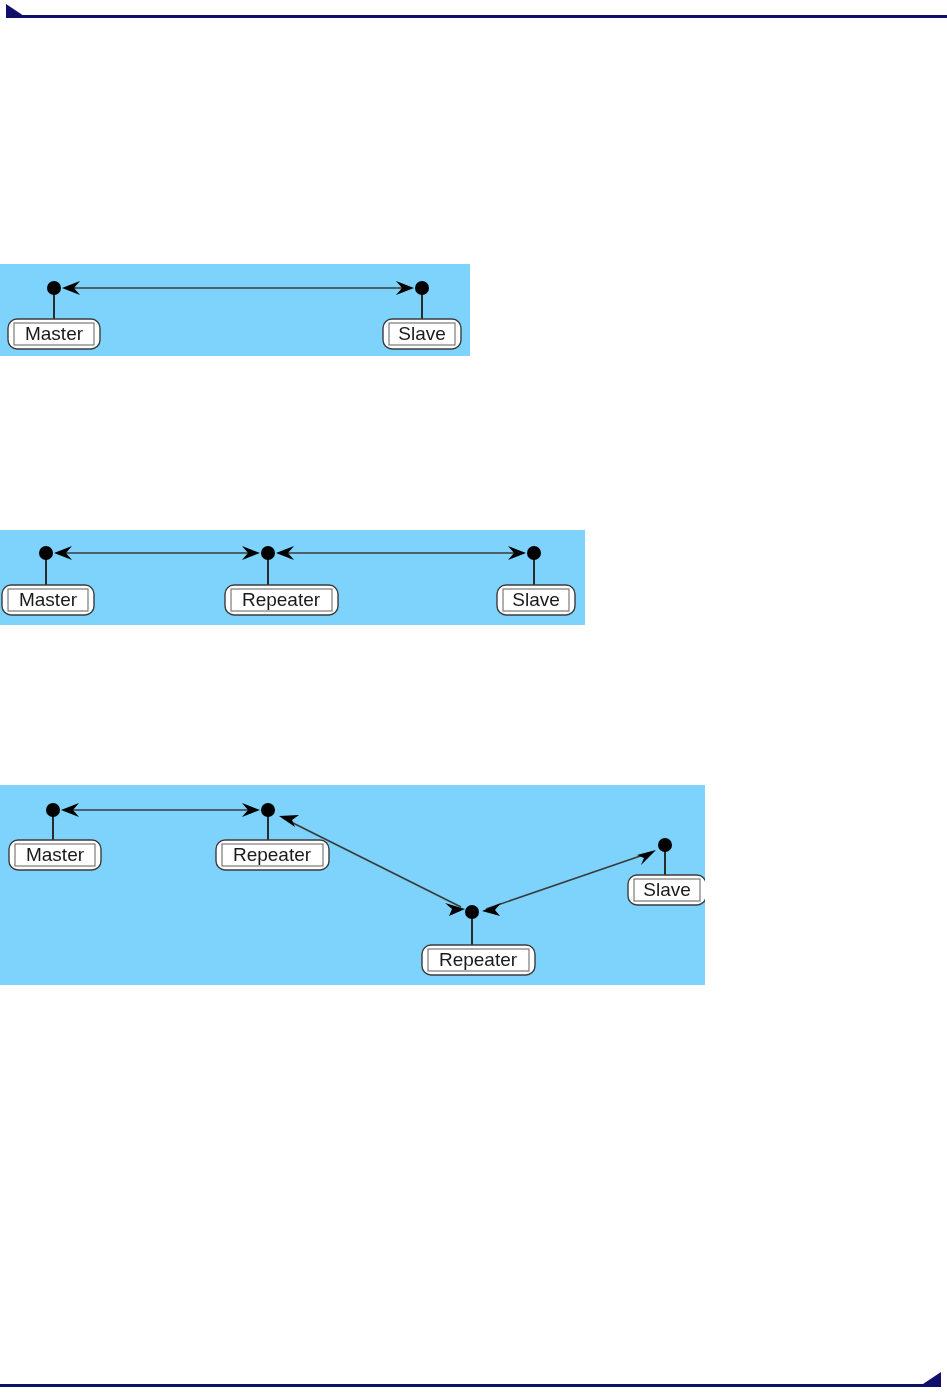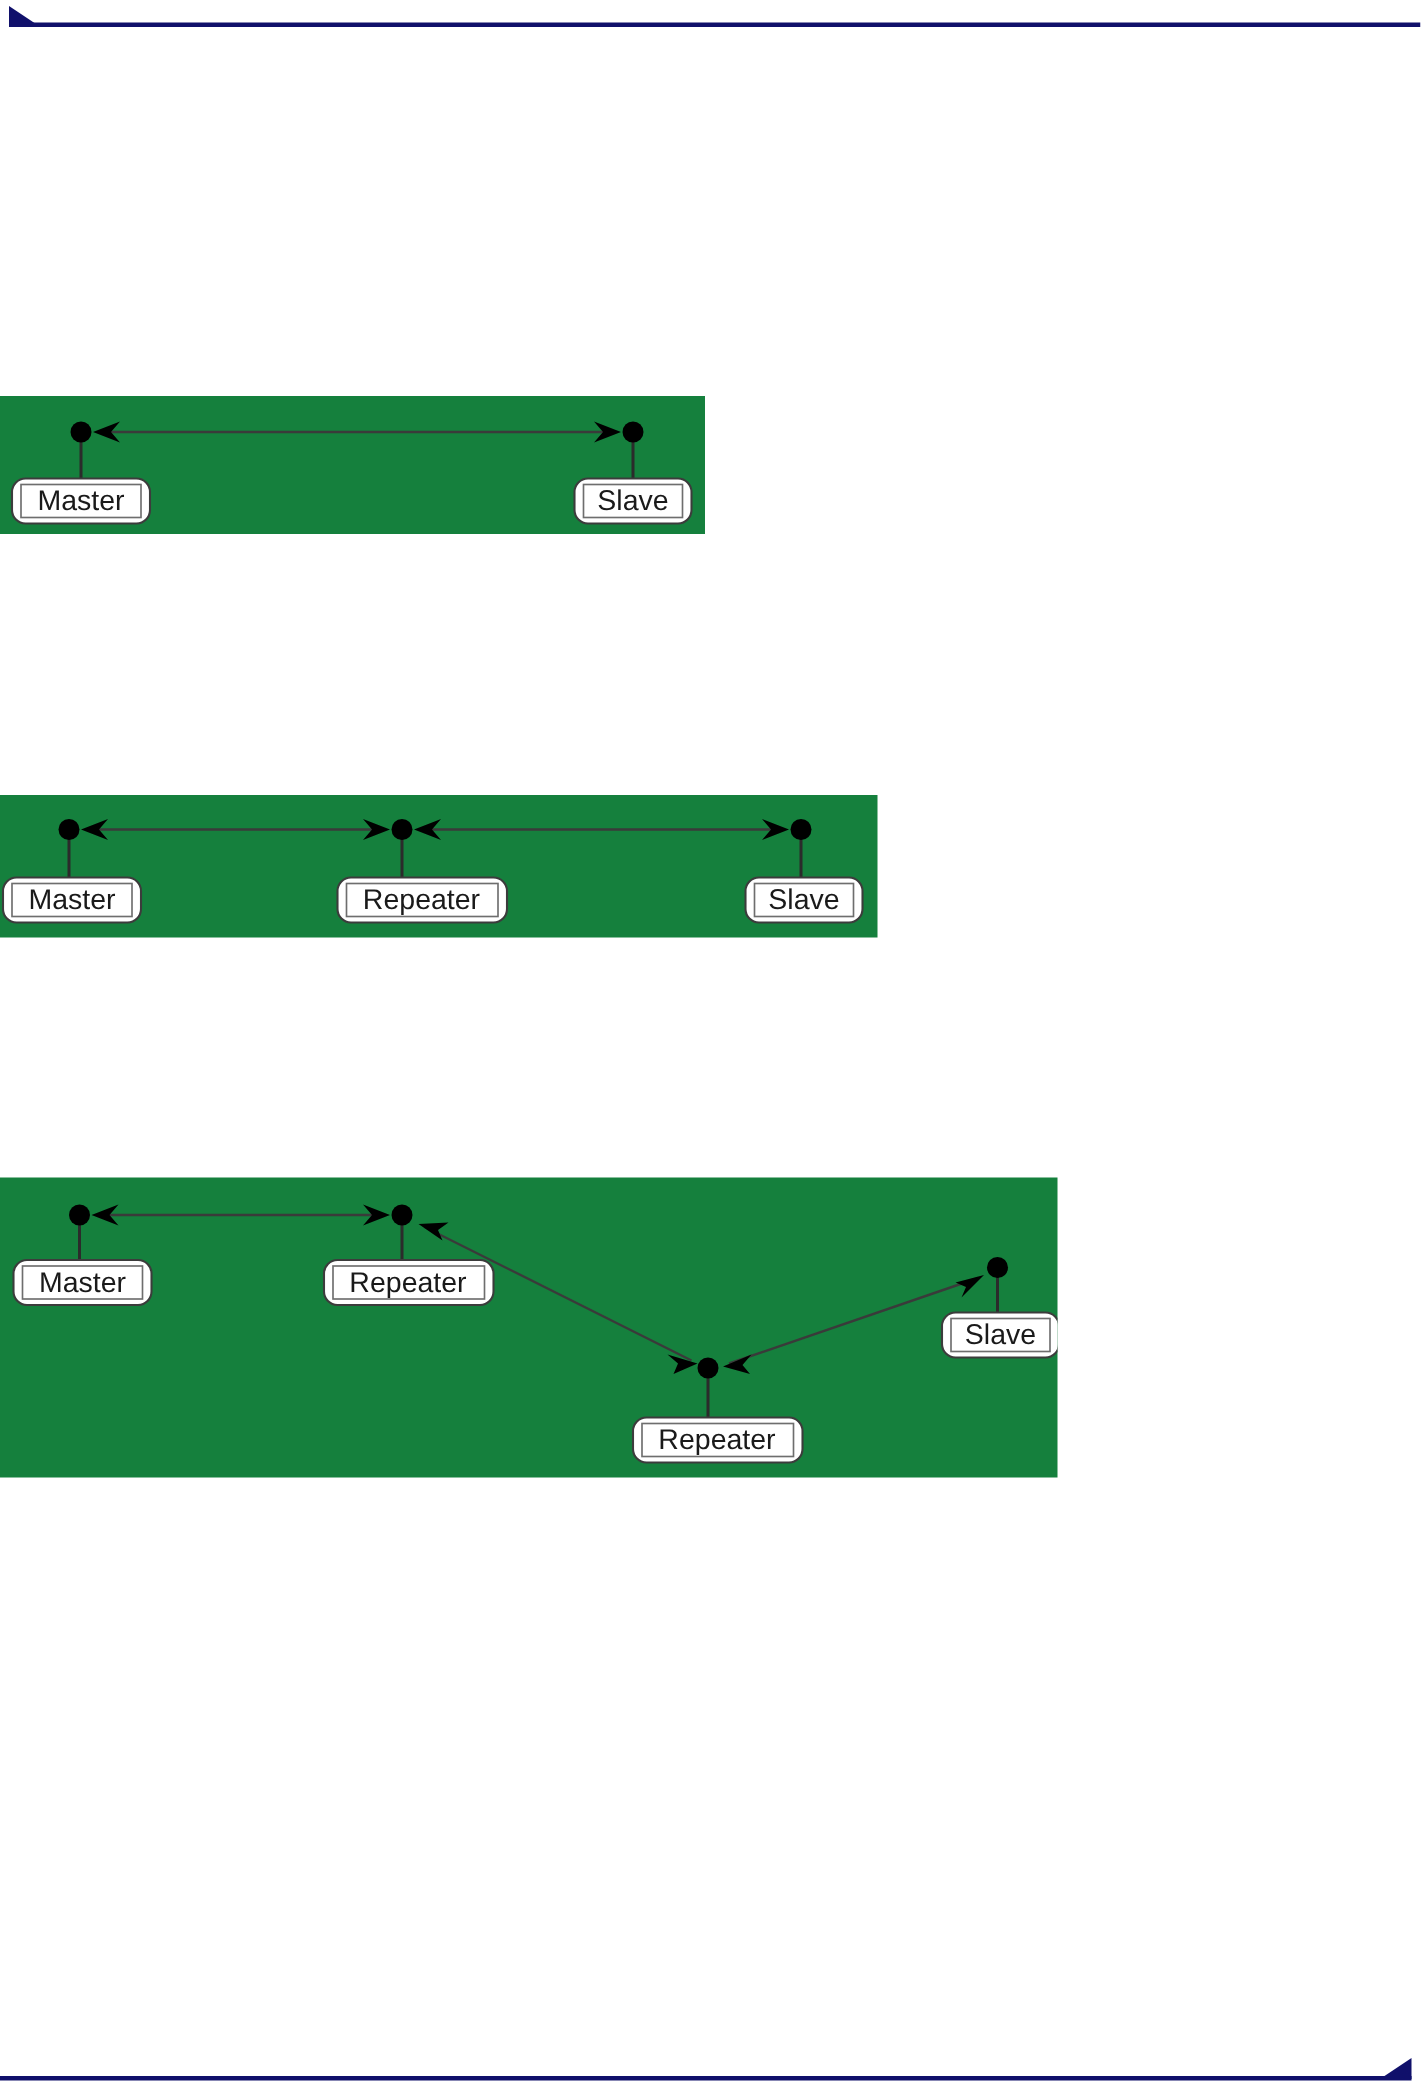--- a/index.html
+++ b/index.html
@@ -29,21 +29,21 @@
     position: absolute;
     left: 0;
     bottom: 0;
     width: 947px;
     height: 40px;
   }
 
   
   .diagram {
     position: absolute;
-    background: #15803d;
+    background: #7dd3fc;
   }
   .diagram svg {
     display: block;
   }
 
   #diagram-1 { left: 0px;  top: 264px; width: 470px; height: 92px; }
   #diagram-2 { left: 0px;  top: 530px; width: 585px; height: 95px; }
   #diagram-3 { left: 0px;  top: 785px; width: 705px; height: 200px; }
 
   

